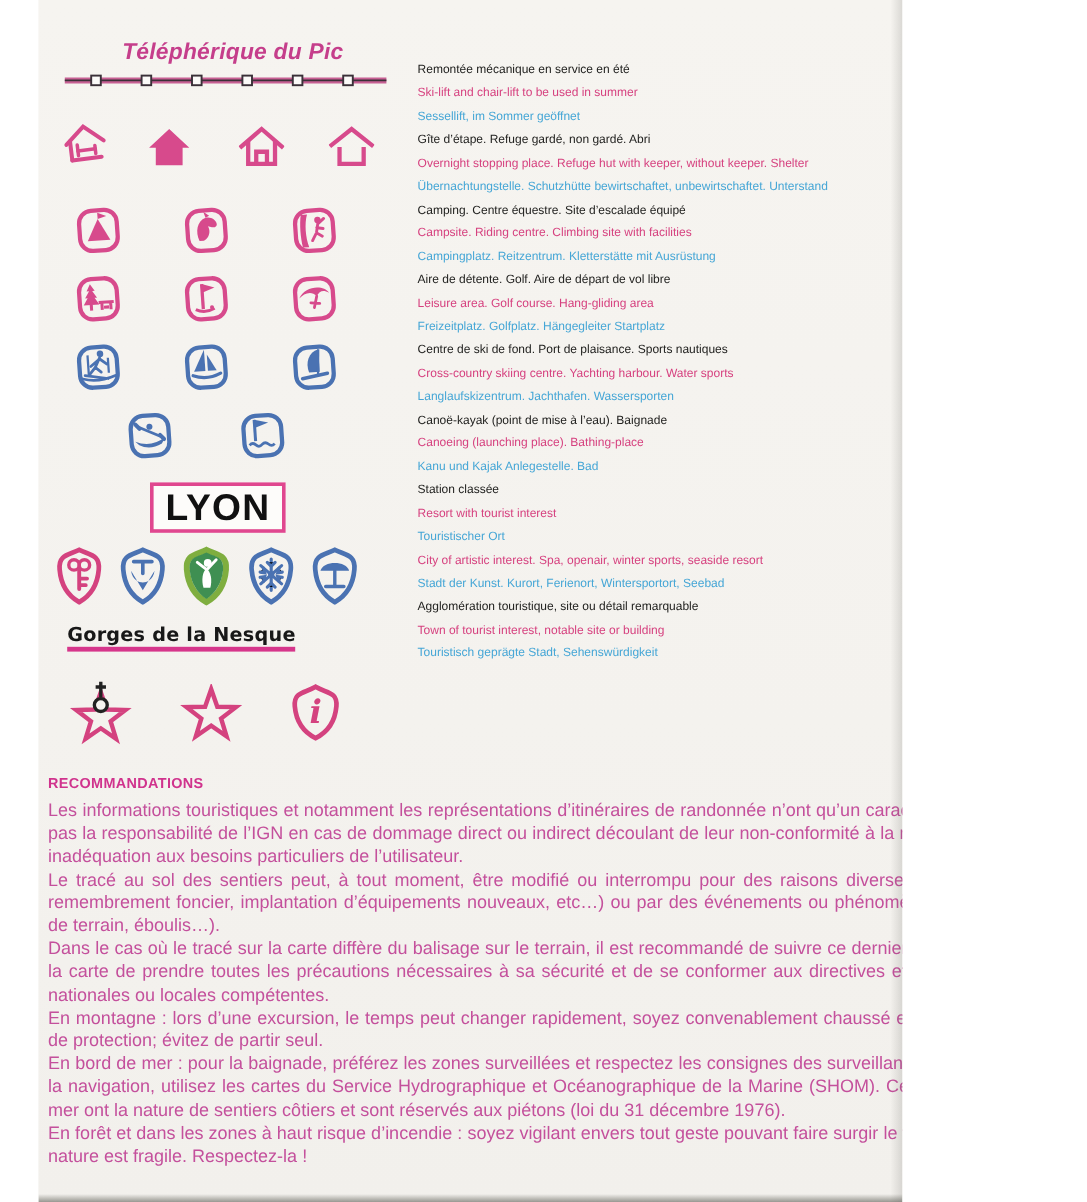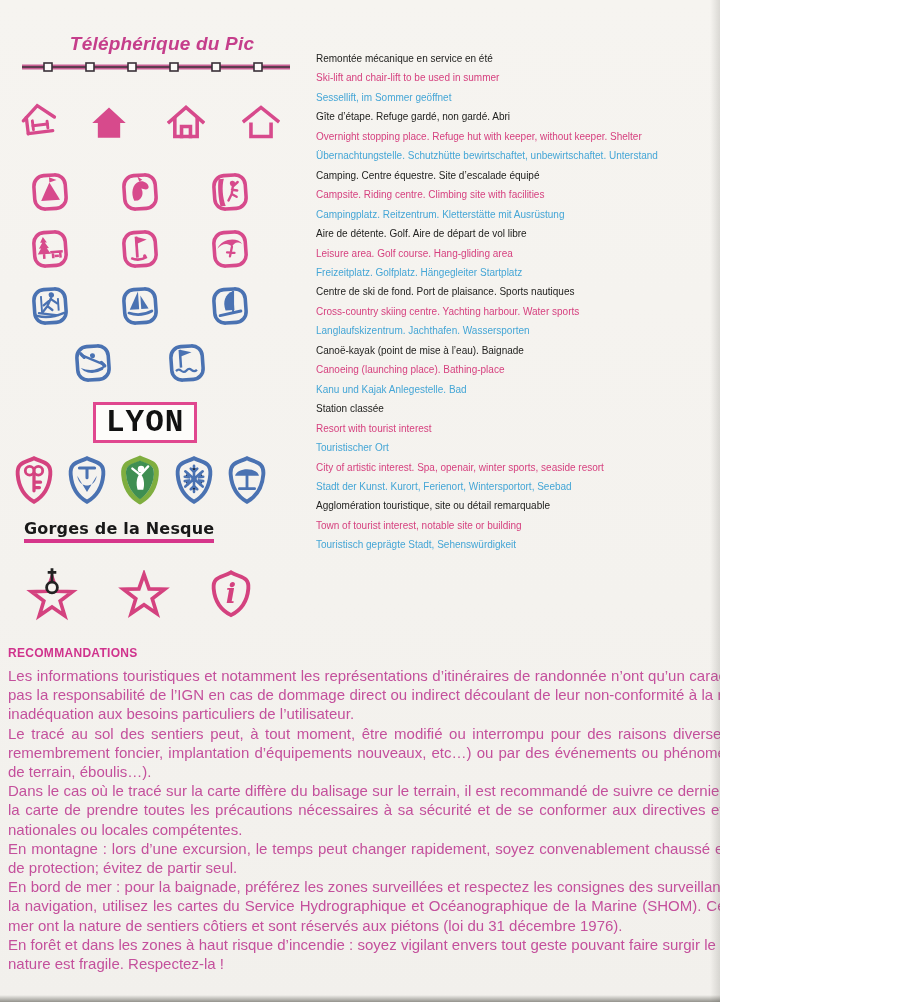--- a/index.html
+++ b/index.html
@@ -2,20 +2,21 @@
 <html><head>
 <meta charset="utf-8">
 <style>
   html,body{margin:0;padding:0;}
   .page{
     position:relative;
     width:720px;height:1002px;
     background:linear-gradient(180deg,#f6f4f0 0%,#f4f2ee 60%,#f2f0ec 100%);
     font-family:"Liberation Sans",sans-serif;
     overflow:hidden;
+    margin-left:32px;
   }
   .edge-right{position:absolute;top:0;right:0;width:10px;height:100%;
     background:linear-gradient(90deg,rgba(0,0,0,0) 0%,rgba(90,90,85,.18) 100%);}
   .edge-bottom{position:absolute;left:0;bottom:0;width:100%;height:7px;
     background:linear-gradient(180deg,rgba(0,0,0,0) 0%,rgba(70,70,62,.55) 100%);}
 
   
   .cable-title{position:absolute;left:62px;top:33px;width:200px;text-align:center;
     font-size:19px;font-style:italic;font-weight:bold;color:#c53e8b;letter-spacing:.2px;}
   .cableway{position:absolute;left:20px;top:58px;}
@@ -28,21 +29,21 @@
   .legend-entry{margin:0;padding:0;}
   .legend-entry span{display:block;font-size:10px;line-height:19.45px;white-space:nowrap;}
   .l-fr{color:#222220;}
   .l-en{color:#d6417f;}
   .l-de{color:#45a6d6;}
 
   
   .lyon-box{position:absolute;left:93px;top:402px;border:3px solid #e0478f;
     background:#fdfcfa;padding:0 10px;}
   .lyon-box span{font-size:31px;font-weight:bold;color:#111;letter-spacing:1px;
-    font-family:Liberation Mono, monospace;}
+    font-family:Liberation Sans, sans-serif;}
   .gorges{position:absolute;left:24px;top:519px;
     font-family:"DejaVu Sans","Liberation Sans",sans-serif;
     font-size:16px;font-weight:bold;color:#181818;
     border-bottom:4px solid #d6368b;padding-bottom:1px;letter-spacing:.2px;}
 
   
   .reco-head{position:absolute;left:8px;top:646px;font-size:12px;font-weight:bold;
     color:#d0338d;letter-spacing:.3px;}
   .reco-body{position:absolute;left:8px;top:666px;width:890px;}
   .reco-body p{margin:0;font-size:15px;line-height:19.2px;color:#c4509c;

